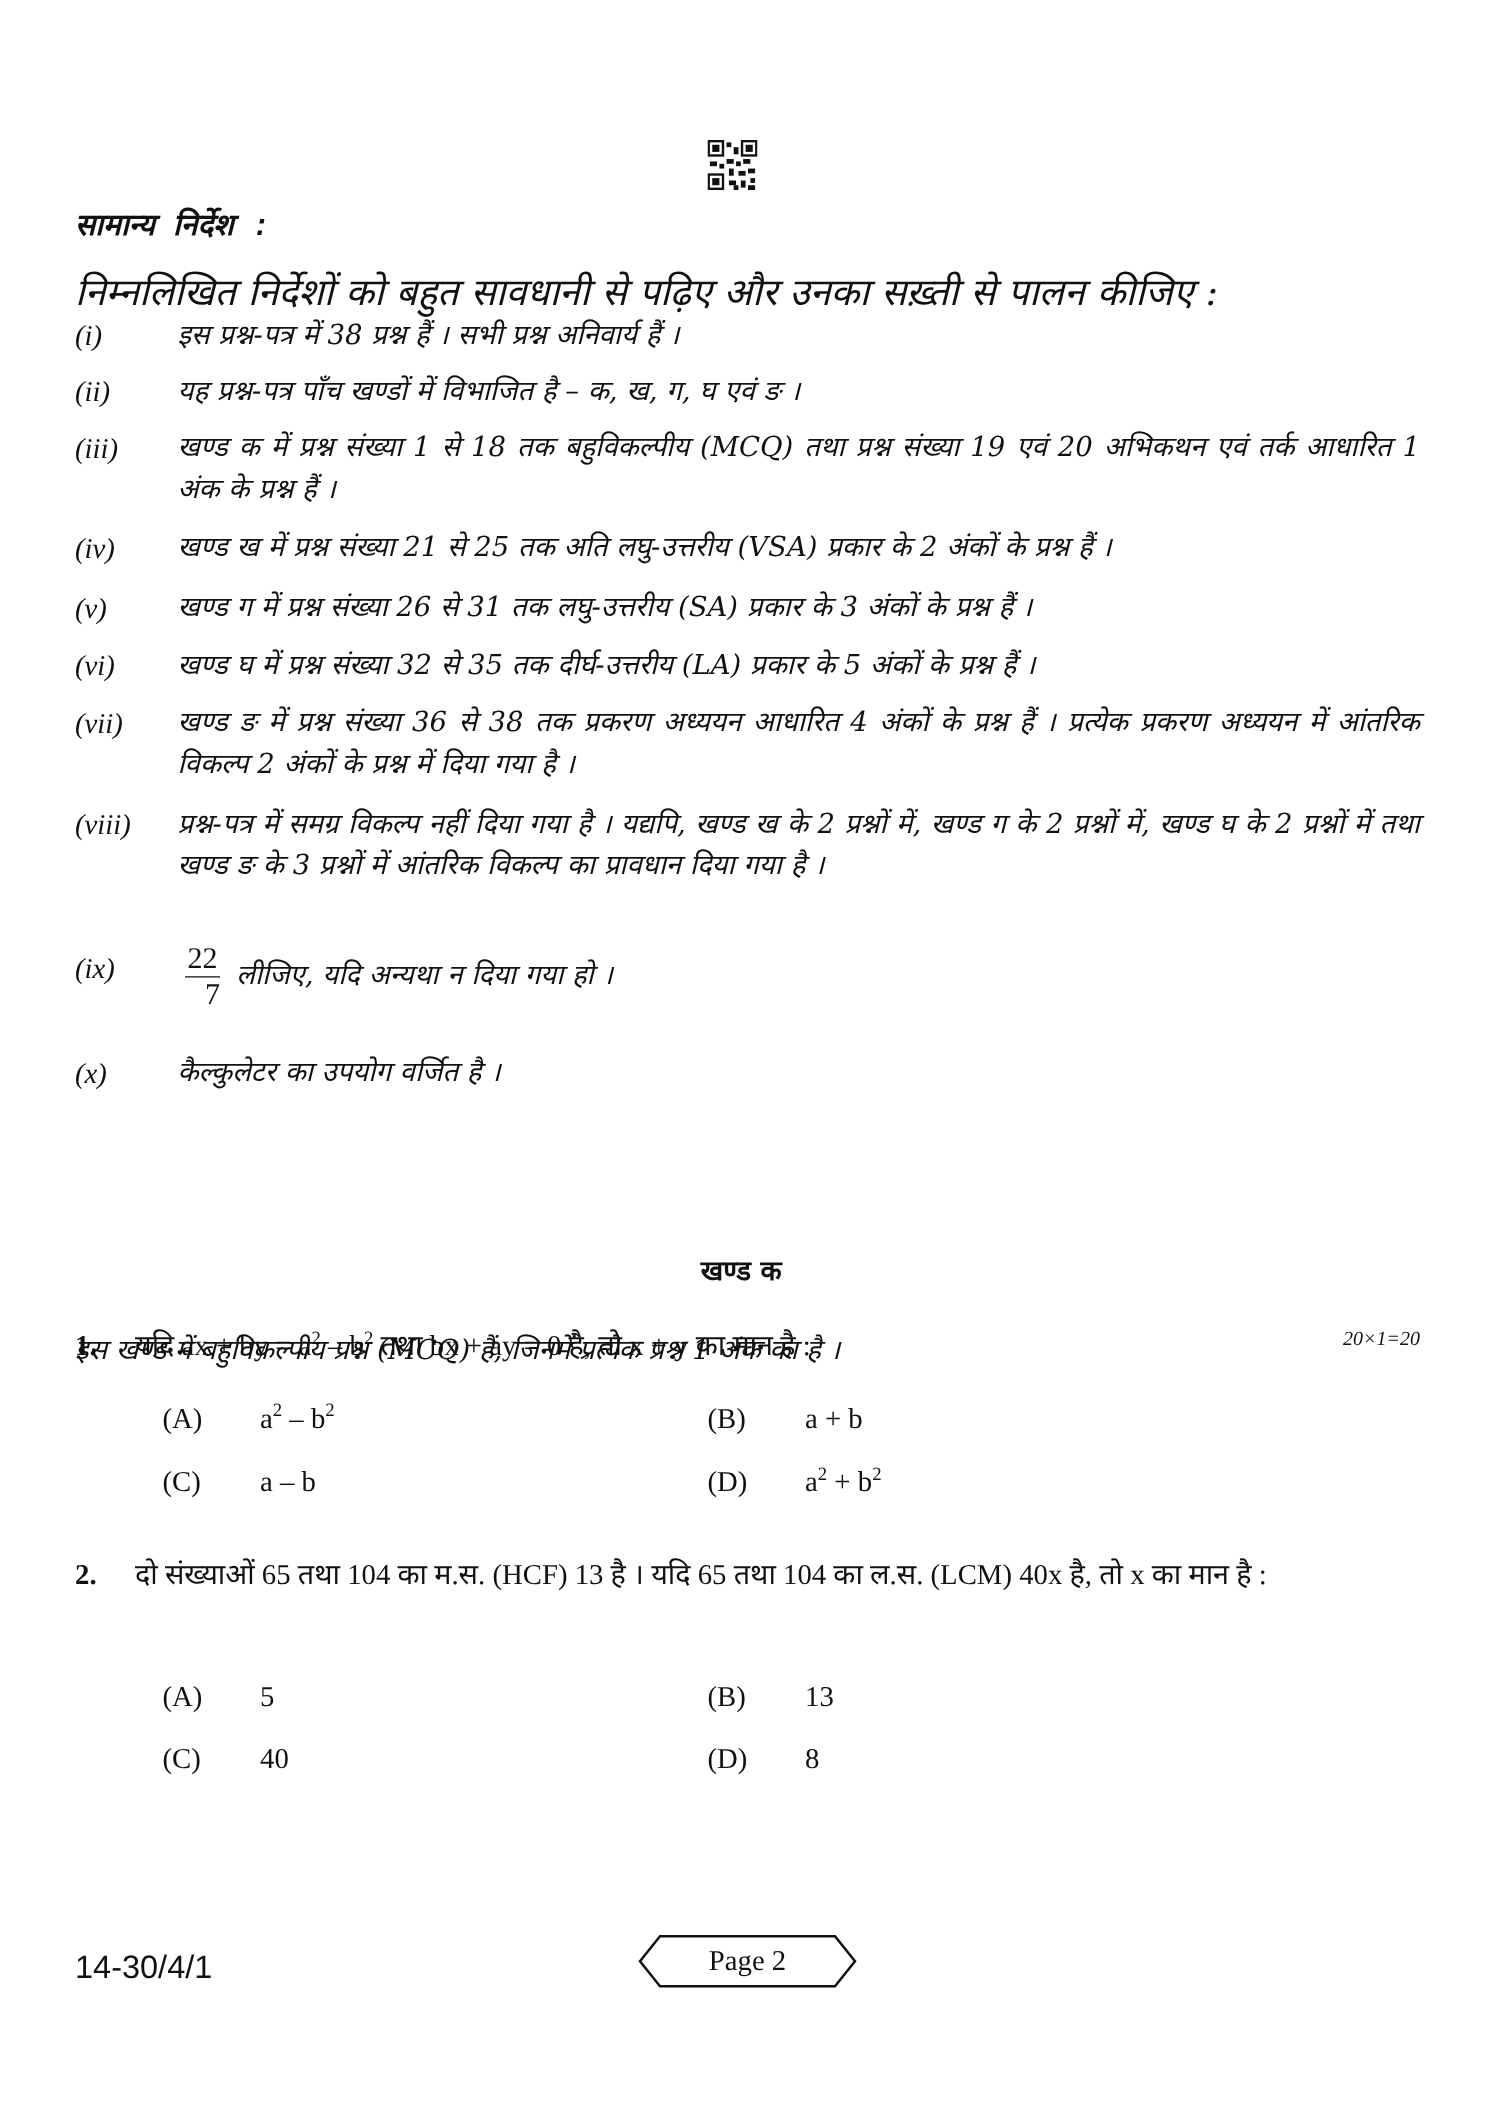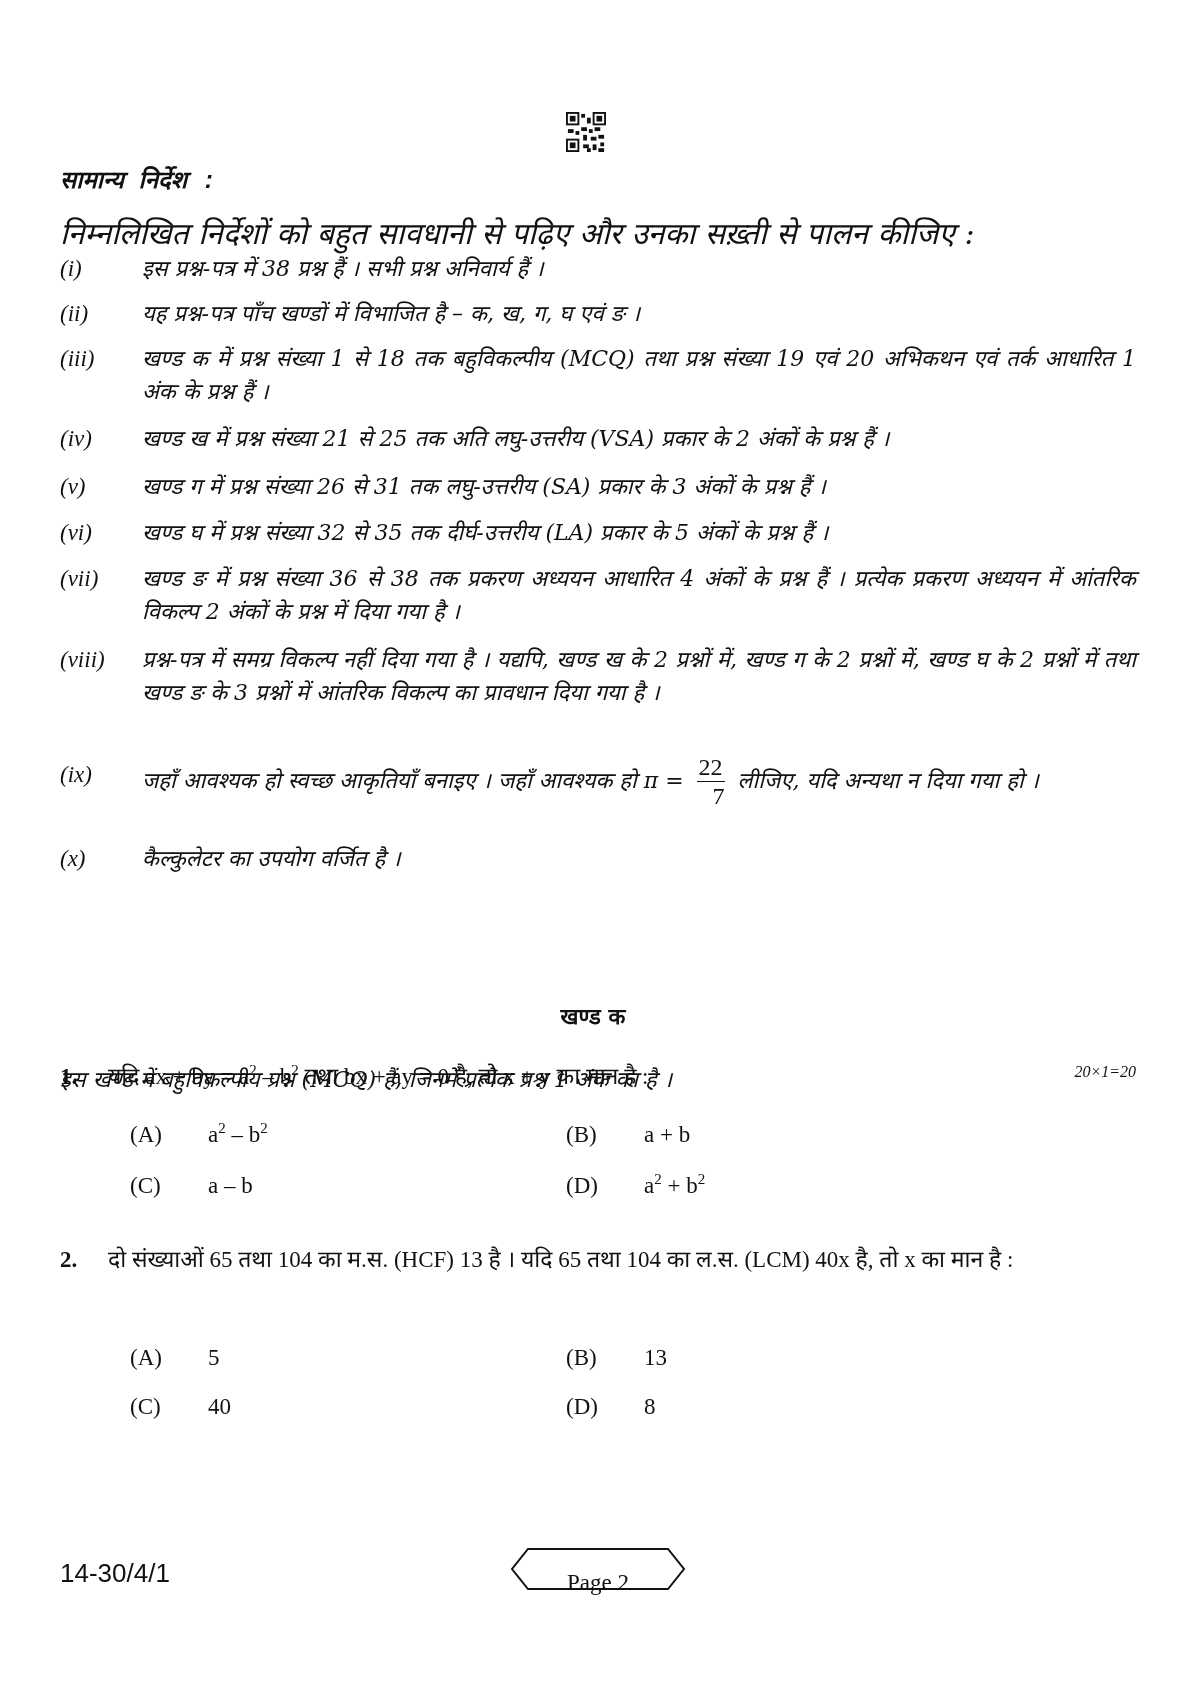--- a/index.html
+++ b/index.html
@@ -19,21 +19,21 @@
   .section-marks{position:absolute;right:54px;top:1063px;font-size:16px;font-style:italic;font-family:"Liberation Serif",serif;}
   .q{position:absolute;left:60px;width:1076px;font-size:23px;}
   .q .qnum{position:absolute;left:0;top:0;font-weight:bold;font-family:"Liberation Serif",serif;}
   .q .qtext{display:block;margin-left:48px;line-height:50px;font-family:Liberation Serif, serif;}
   .opt{position:absolute;font-size:23px;font-family:"Liberation Serif",serif;}
   .opt .lab{display:inline-block;width:78px;}
   sup{font-size:15px;vertical-align:9px;line-height:0;}
   .footer-code{position:absolute;left:60px;top:1558px;font-size:26px;font-family:Liberation Sans, sans-serif;}
   .page-badge{position:absolute;left:510px;top:1547px;width:176px;height:44px;}
   .page-badge svg{position:absolute;left:0;top:0;}
-  .page-badge span{position:absolute;left:0;width:176px;top:9px;text-align:center;font-size:23px;font-family:"Liberation Serif",serif;margin-top:14px;}
+  .page-badge span{position:absolute;left:0;width:176px;top:9px;text-align:center;font-size:23px;font-family:"Liberation Serif",serif;}
 </style>
 </head>
 <body>
 
 <svg class="qr" viewBox="0 0 21 21" width="40" height="40">
   <rect width="21" height="21" fill="#fff"></rect>
   <rect x="0" y="0" width="7" height="7" fill="#111"></rect>
     <rect x="1" y="1" width="5" height="5" fill="#fff"></rect>
     <rect x="2" y="2" width="3" height="3" fill="#111"></rect>
   <rect x="14" y="0" width="7" height="7" fill="#111"></rect>
@@ -90,21 +90,20 @@
   <span class="num">(vii)</span>
   <span class="txt">खण्ड ङ में प्रश्न संख्या 36 से 38 तक प्रकरण अध्ययन आधारित 4 अंकों के प्रश्न हैं । प्रत्येक प्रकरण अध्ययन में आंतरिक विकल्प 2 अंकों के प्रश्न में दिया गया है ।</span>
 </div>
 <div class="instr" style="top:643px">
   <span class="num">(viii)</span>
   <span class="txt">प्रश्न-पत्र में समग्र विकल्प नहीं दिया गया है । यद्यपि, खण्ड ख के 2 प्रश्नों में, खण्ड ग के 2 प्रश्नों में, खण्ड घ के 2 प्रश्नों में तथा खण्ड ङ के 3 प्रश्नों में आंतरिक विकल्प का प्रावधान दिया गया है ।</span>
 </div>
 <div class="instr" style="top:753px">
   <span class="num" style="top:5px">(ix)</span>
   <span class="txt">
-    <span>जहाँ आवश्यक हो स्वच्छ आकृतियाँ बनाइए । जहाँ आवश्यक हो π =</span>
     <span class="frac">
       <span class="n">22</span>
       <span class="d">7</span>
     </span>
     <span>लीजिए, यदि अन्यथा न दिया गया हो ।</span>
   </span>
 </div>
 <div class="instr" style="top:842px">
   <span class="num">(x)</span>
   <span class="txt">कैल्कुलेटर का उपयोग वर्जित है ।</span>

